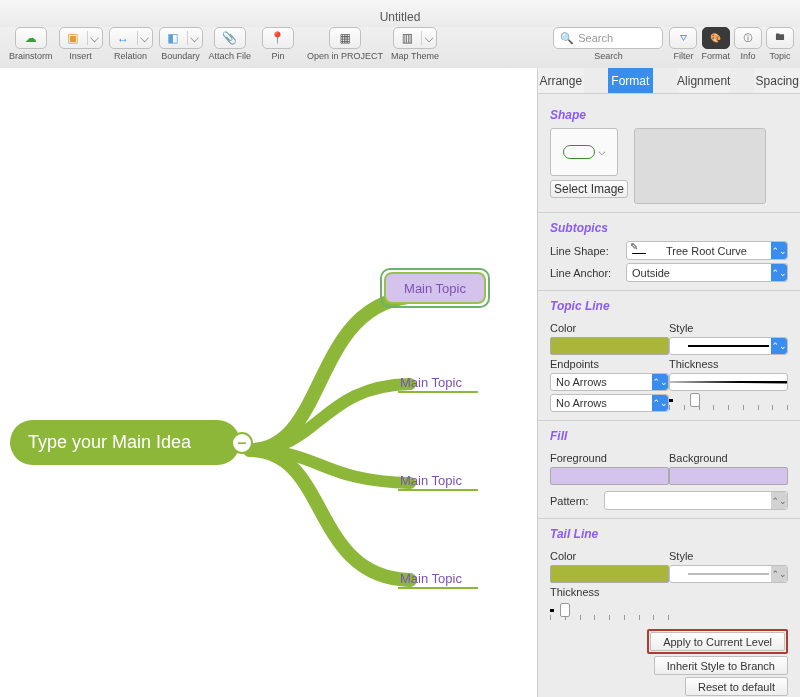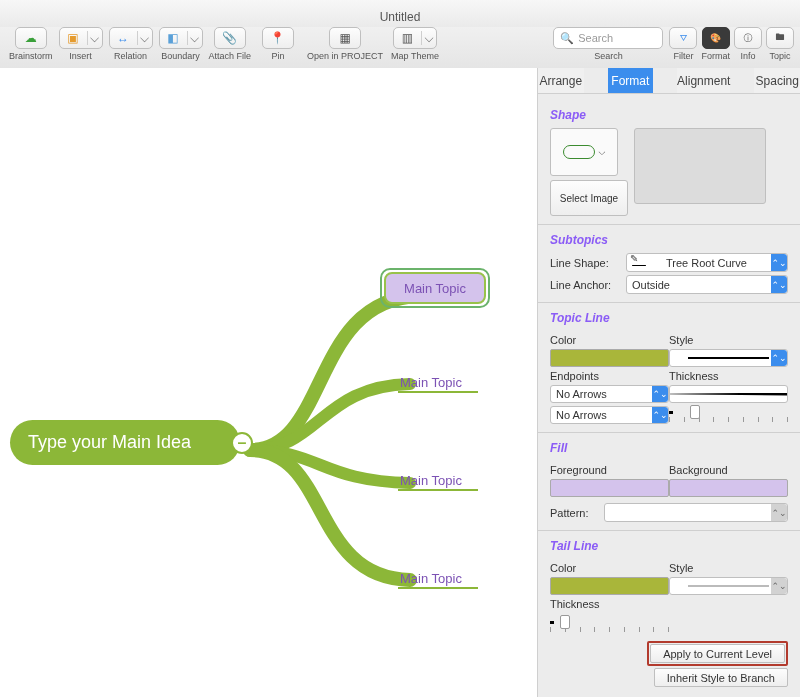--- a/index.html
+++ b/index.html
@@ -32,21 +32,21 @@
   
   .panel{position:absolute;right:0;top:68px;width:263px;bottom:0;background:#ececec;border-left:1px solid #cfcfcf;overflow:hidden;}
   .ptabs{display:flex;height:26px;border-bottom:1px solid #cfcfcf;gap:24px;}
   .ptabs .tab{flex:1;display:flex;align-items:center;justify-content:center;font-size:12px;color:#444;background:#f0f0f0;}
   .ptabs .tab.active{background:#3b8ded;color:#fff;}
   .pbody{padding:8px 12px 12px;}
   .sectT{font-size:12px;font-weight:600;margin:6px 0 6px;color:#8b5cf6;font-style:italic;}
   .shapegroup{display:flex;gap:6px;margin-bottom:6px;}
   .shapebox{width:68px;height:48px;border:1px solid #bfbfbf;border-radius:3px;background:#fafafa;display:flex;align-items:center;justify-content:center;}
   .shapebox .pill{width:32px;height:14px;border:1.5px solid #3b8b2f;border-radius:8px;}
-  .selimg{width:78px;height:36px;border:1px solid #bfbfbf;border-radius:3px;background:linear-gradient(#fdfdfd,#eee);font-size:10px;display:flex;align-items:center;justify-content:center;}
+  .selimg{width:78px;height:18px;border:1px solid #bfbfbf;border-radius:3px;background:linear-gradient(#fdfdfd,#eee);font-size:12px;display:flex;align-items:center;justify-content:center;}
   .previewbox{width:132px;height:76px;border:1px solid #bfbfbf;border-radius:3px;background:#dcdcdc;}
   .row{display:flex;align-items:center;margin:3px 0;gap:6px;}
   .row .lab{width:70px;font-size:11px;color:#333;}
   .sel{flex:1;height:19px;border:1px solid #bfbfbf;border-radius:3px;background:#fff;display:flex;align-items:center;padding:0 5px;font-size:11px;position:relative;}
   .sel .arr{position:absolute;right:0;top:0;width:16px;height:100%;background:#3b8ded;border-radius:0 3px 3px 0;display:flex;align-items:center;justify-content:center;color:#fff;font-size:9px;}
   .sel.gray .arr{background:#d2d2d2;color:#666;}
   .cols{display:flex;}
   .col{flex:1;}
   .sublab{font-size:11px;color:#333;margin:3px 0;}
   .swatch{height:18px;border:1px solid #aaa;border-radius:2px;}
@@ -331,14 +331,17 @@
 
     <div style="height:8px"></div>
     <div class="actionrow">
         <span class="highlight">
           <span class="actionbtn">Apply to Current Level</span>
         </span>
       </div>
     <div class="actionrow">
         <span class="actionbtn">Inherit Style to Branch</span>
       </div>
+    <div class="actionrow">
+        <span class="actionbtn">Reset to default</span>
+      </div>
   </div>
 </div>
 
 </body></html>

